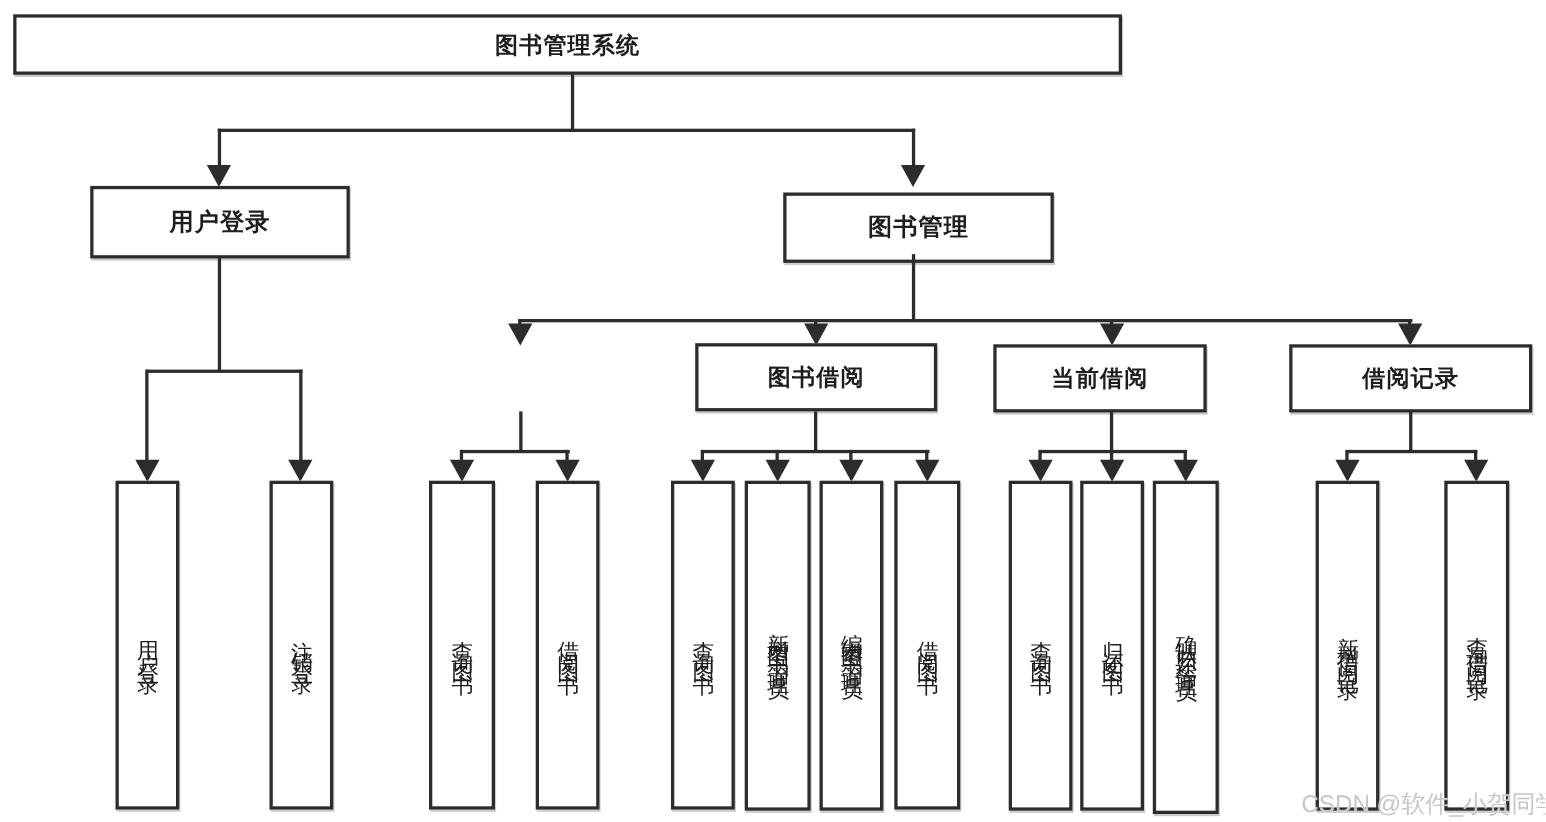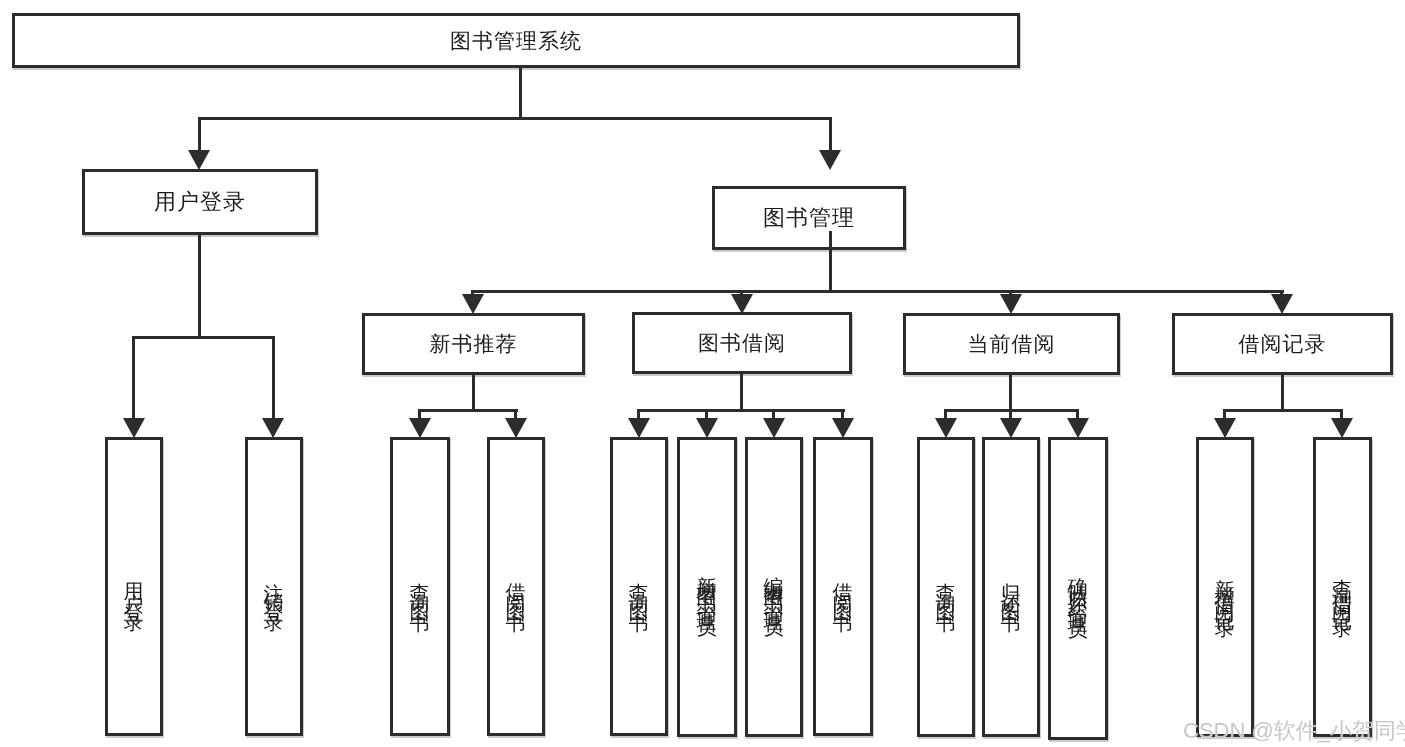--- a/index.html
+++ b/index.html
@@ -15,21 +15,21 @@
     position:absolute;
     box-sizing:border-box;
     border:3px solid #2c2c2c;
     background:#ffffff;
     display:flex;
     align-items:center;
     justify-content:center;
     color:#1d1d1d;
     box-shadow:1px 2px 0 rgba(140,140,140,.45);
   }
-  .htext{font-size:21px;letter-spacing:1px;white-space:nowrap;}
+  .htext{font-size:21px;letter-spacing:1px;white-space:nowrap;font-weight:bold;}
   .vtext{
     writing-mode:vertical-rl;
     text-orientation:mixed;
     font-size:20px;
     line-height:1;
     letter-spacing:10px;
     white-space:nowrap;
   }
   .hline,.vline{position:absolute;background:#2c2c2c;}
   .hline{height:3px;}
@@ -59,43 +59,42 @@
   <div class="box htext" style="left:12px;top:13px;width:1008px;height:55px">图书管理系统</div>
 
   <div class="vline" style="left:519px;top:66px;height:52px"></div>
   <div class="hline" style="left:198px;top:117px;width:634px"></div>
   <div class="vline" style="left:198px;top:117px;height:35px"></div>
   <div class="arrow" style="left:188px;top:150px"></div>
   <div class="vline" style="left:829px;top:117px;height:35px"></div>
   <div class="arrow" style="left:819px;top:150px"></div>
 
   <div class="box htext" style="left:82px;top:169px;width:236px;height:66px;font-size:22px">用户登录</div>
-  <div class="box htext" style="left:712px;top:186px;width:194px;height:64px;font-size:22px">图书管理</div>
+  <div class="box htext" style="left:712px;top:175px;width:246px;height:64px;font-size:22px">图书管理</div>
 
   <div class="vline" style="left:198px;top:234px;height:104px"></div>
   <div class="hline" style="left:133px;top:336px;width:142px"></div>
   <div class="vline" style="left:132px;top:336px;height:84px"></div>
   <div class="arrow" style="left:123px;top:418px"></div>
   <div class="vline" style="left:272px;top:336px;height:84px"></div>
   <div class="arrow" style="left:262px;top:418px"></div>
 
   <div class="vline" style="left:829px;top:231px;height:61px"></div>
   <div class="hline" style="left:472px;top:290px;width:812px"></div>
   <div class="vline" style="left:471px;top:290px;height:12px"></div>
   <div class="arrow" style="left:462px;top:294px"></div>
   <div class="vline" style="left:740px;top:290px;height:12px"></div>
   <div class="arrow" style="left:731px;top:294px"></div>
   <div class="vline" style="left:1009px;top:290px;height:12px"></div>
   <div class="arrow" style="left:1000px;top:294px"></div>
   <div class="vline" style="left:1280px;top:290px;height:12px"></div>
   <div class="arrow" style="left:1271px;top:294px"></div>
 
-  <div class="box htext" style="left:362px;top:313px;width:223px;height:62px">新书推荐</div>
   <div class="box htext" style="left:632px;top:312px;width:220px;height:62px">图书借阅</div>
-  <div class="box htext" style="left:903px;top:313px;width:217px;height:62px">当前借阅</div>
+  <div class="box htext" style="left:903px;top:313px;width:194px;height:62px">当前借阅</div>
   <div class="box htext" style="left:1172px;top:313px;width:221px;height:62px">借阅记录</div>
 
   <div class="vline" style="left:472px;top:374px;height:37px"></div>
   <div class="hline" style="left:419px;top:409px;width:99px"></div>
   <div class="vline" style="left:418px;top:409px;height:14px"></div>
   <div class="arrow" style="left:409px;top:418px"></div>
   <div class="vline" style="left:514px;top:409px;height:14px"></div>
   <div class="arrow" style="left:505px;top:418px"></div>
 
   <div class="vline" style="left:740px;top:374px;height:37px"></div>

